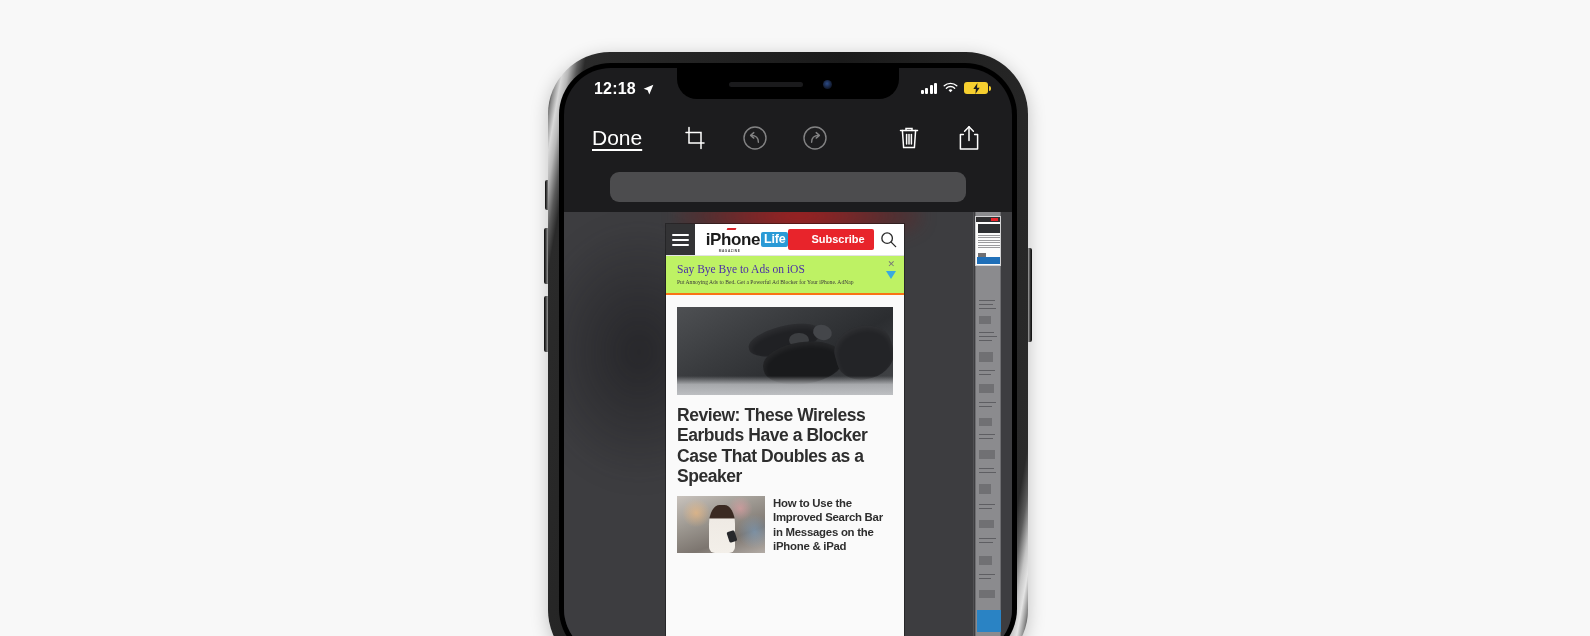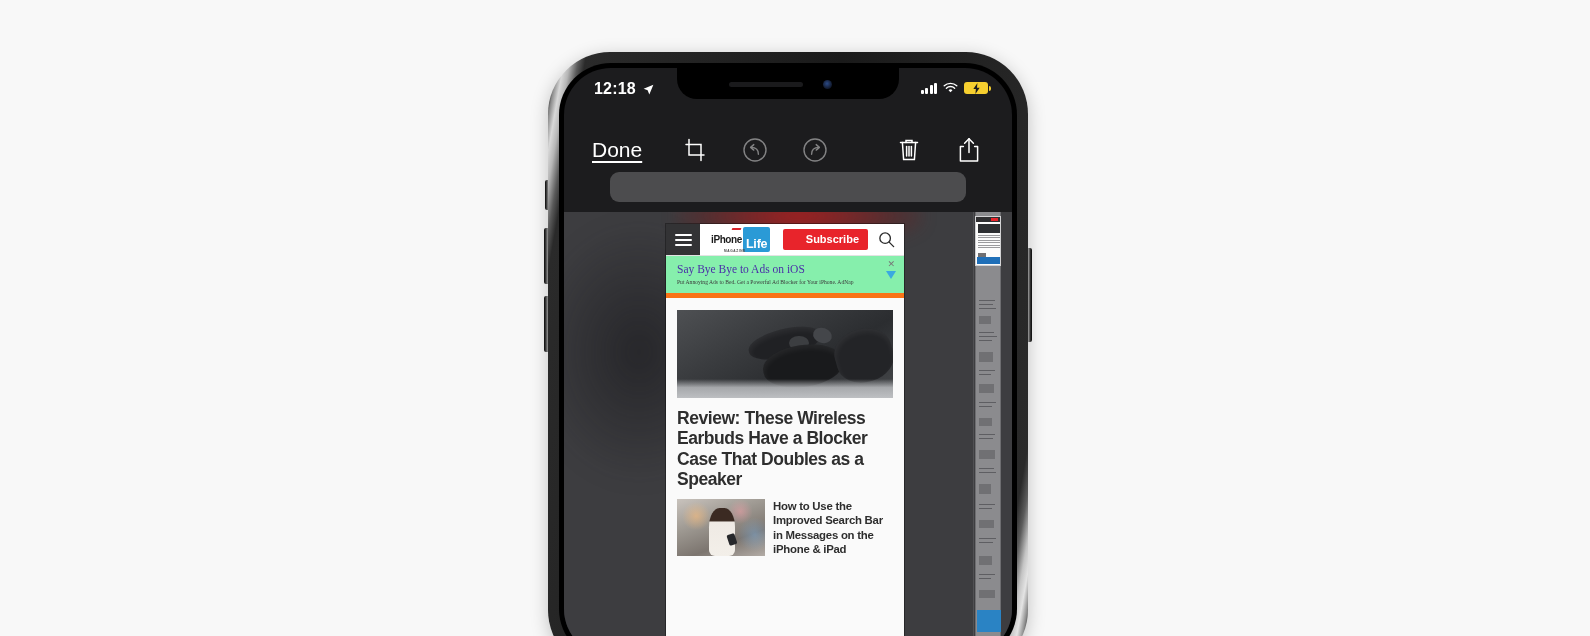--- a/index.html
+++ b/index.html
@@ -154,21 +154,21 @@
     top: 3.5px;
     width: 2px;
     height: 5px;
     border-radius: 0 2px 2px 0;
     background: #f6cf2f;
   }
 
   
   #editor-toolbar {
     position: absolute;
-    top: 60px;
+    top: 48px;
     left: 0; right: 0;
     height: 44px;
     z-index: 25;
     display: flex;
     align-items: center;
     padding: 0 26px 0 28px;
     gap: 0;
   }
   #done-button {
     color: #fff;
@@ -284,32 +284,32 @@
     background: #fff;
     border-radius: 1px;
   }
   #site-logo {
     display: flex;
     align-items: center;
     padding-left: 11px;
     position: relative;
   }
   .logo-iphone {
-    font-size: 10px;
+    font-size: 17px;
     font-weight: bold;
     color: #1b1b1b;
     letter-spacing: -0.4px;
     font-family: "Liberation Sans", sans-serif;
   }
   .logo-life {
     font-size: 12.5px;
     font-weight: bold;
     color: #ffffff;
     background: #2a9ad6;
-    padding: 10px 3px 1px 3px;
+    padding: 0 3px 1px 3px;
     border-radius: 2px;
     margin-left: 1px;
     letter-spacing: -0.2px;
   }
   .logo-magazine {
     position: absolute;
     left: 24px;
     bottom: 2px;
     font-size: 3.2px;
     letter-spacing: 0.6px;
@@ -341,23 +341,23 @@
     width: 36px;
     display: flex;
     align-items: center;
     justify-content: center;
     cursor: pointer;
   }
 
   
   #ad-banner {
     position: relative;
-    background: #86efac;
+    background: #bef264;
     padding: 7px 26px 7px 11px;
-    border-bottom: 5px solid #f97316;
+    border-bottom: 2px solid #f97316;
   }
   #ad-title {
     color: #4a2fa8;
     font-size: 11.5px;
     font-family: "Liberation Serif", serif;
     font-weight: normal;
     line-height: 1.15;
   }
   #ad-subtitle {
     color: #3b3b3b;

